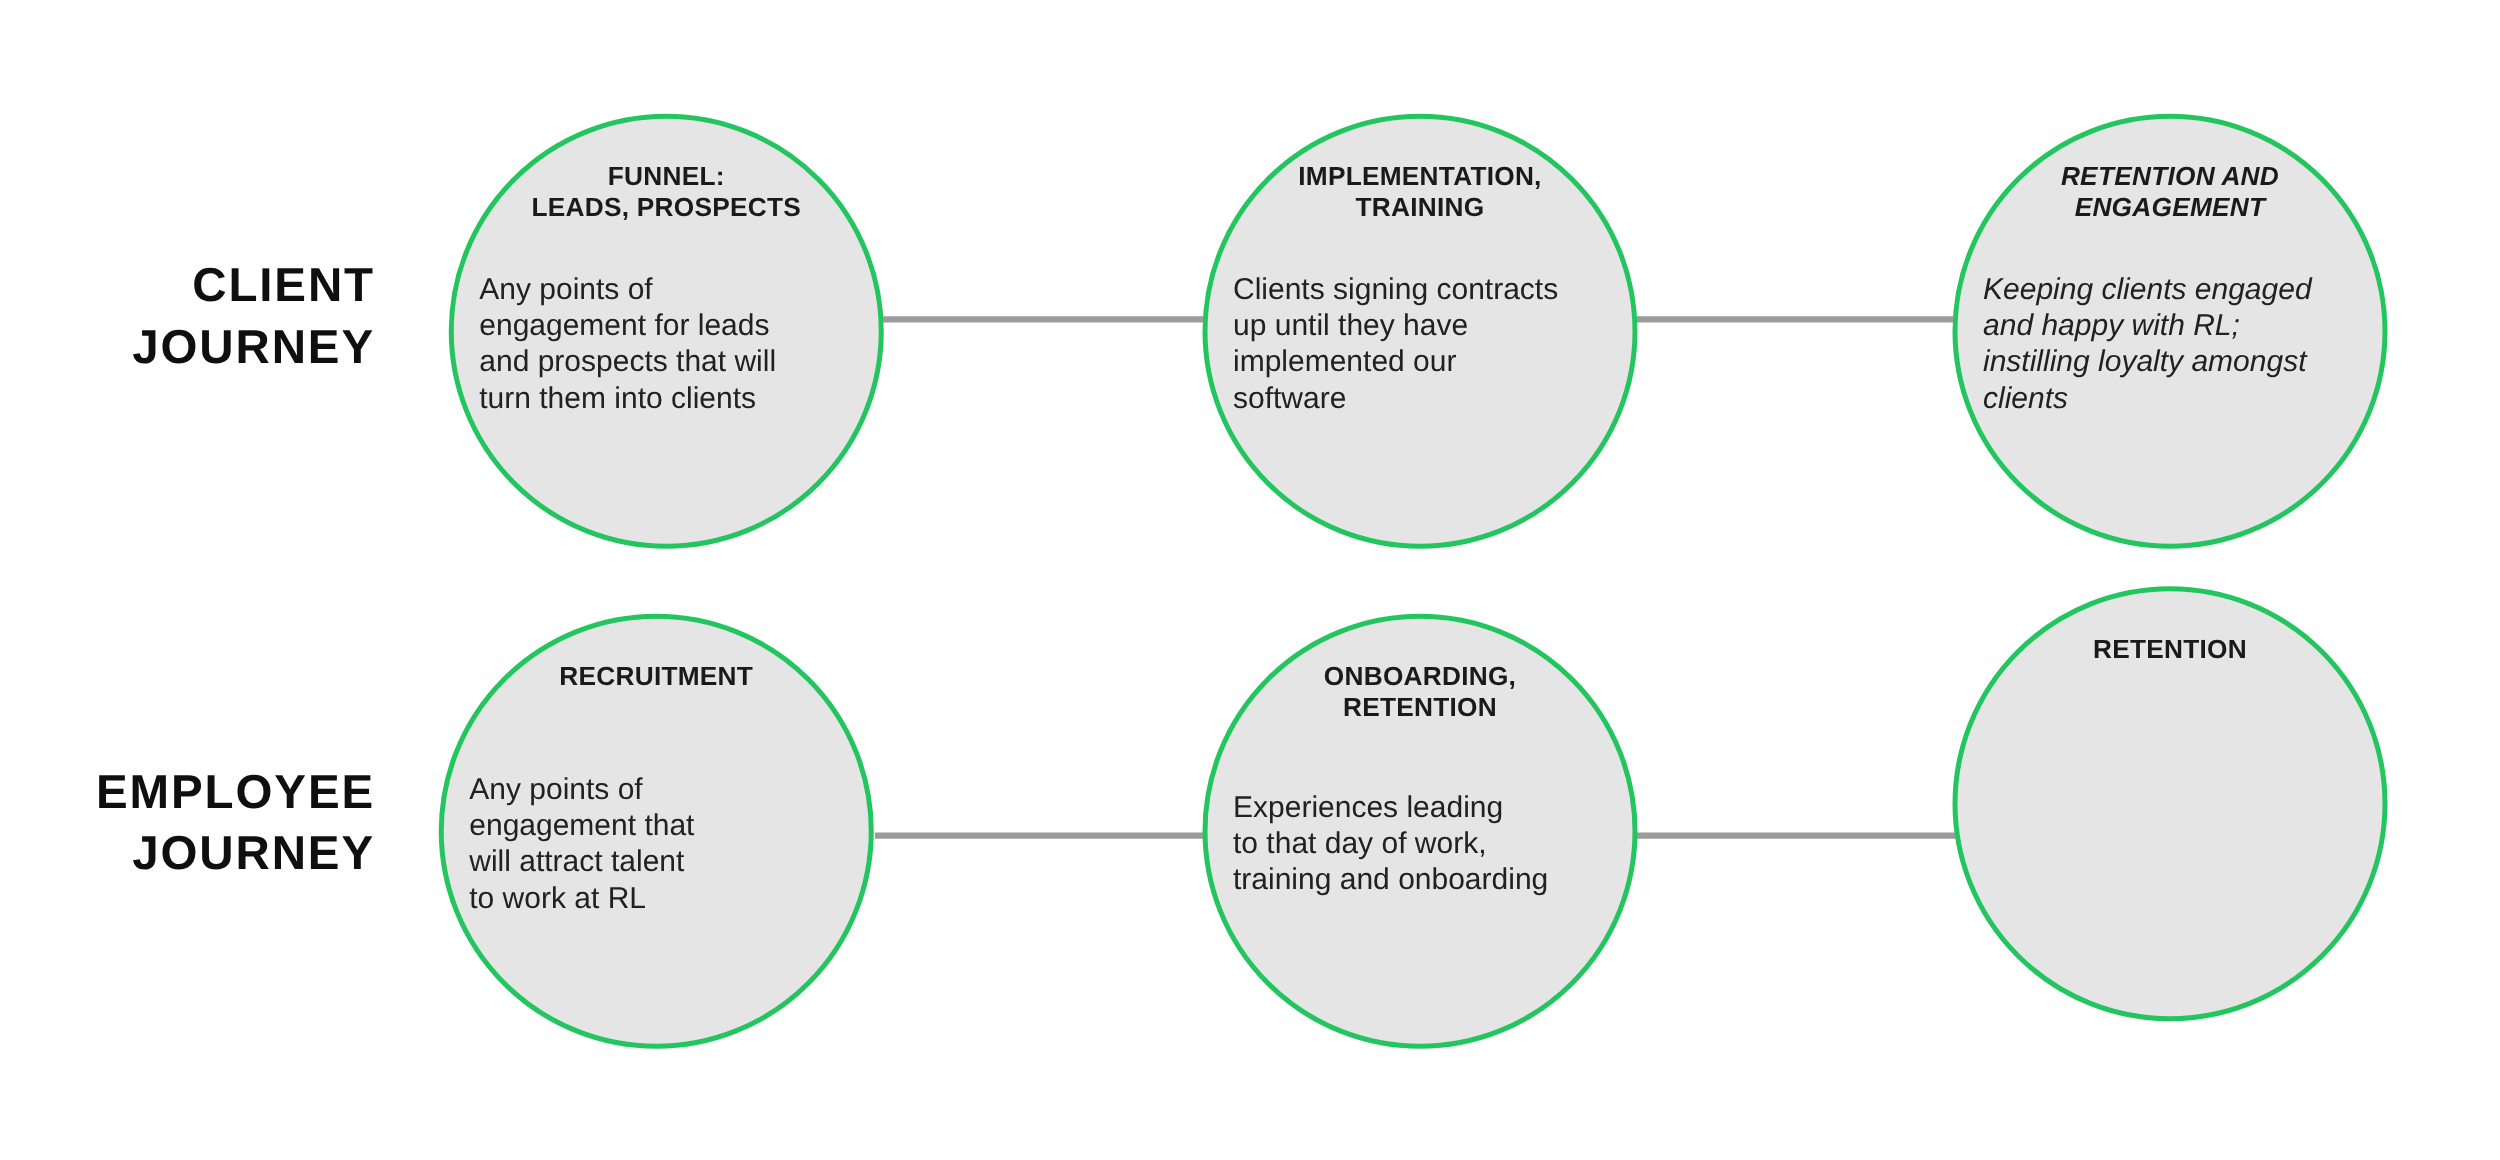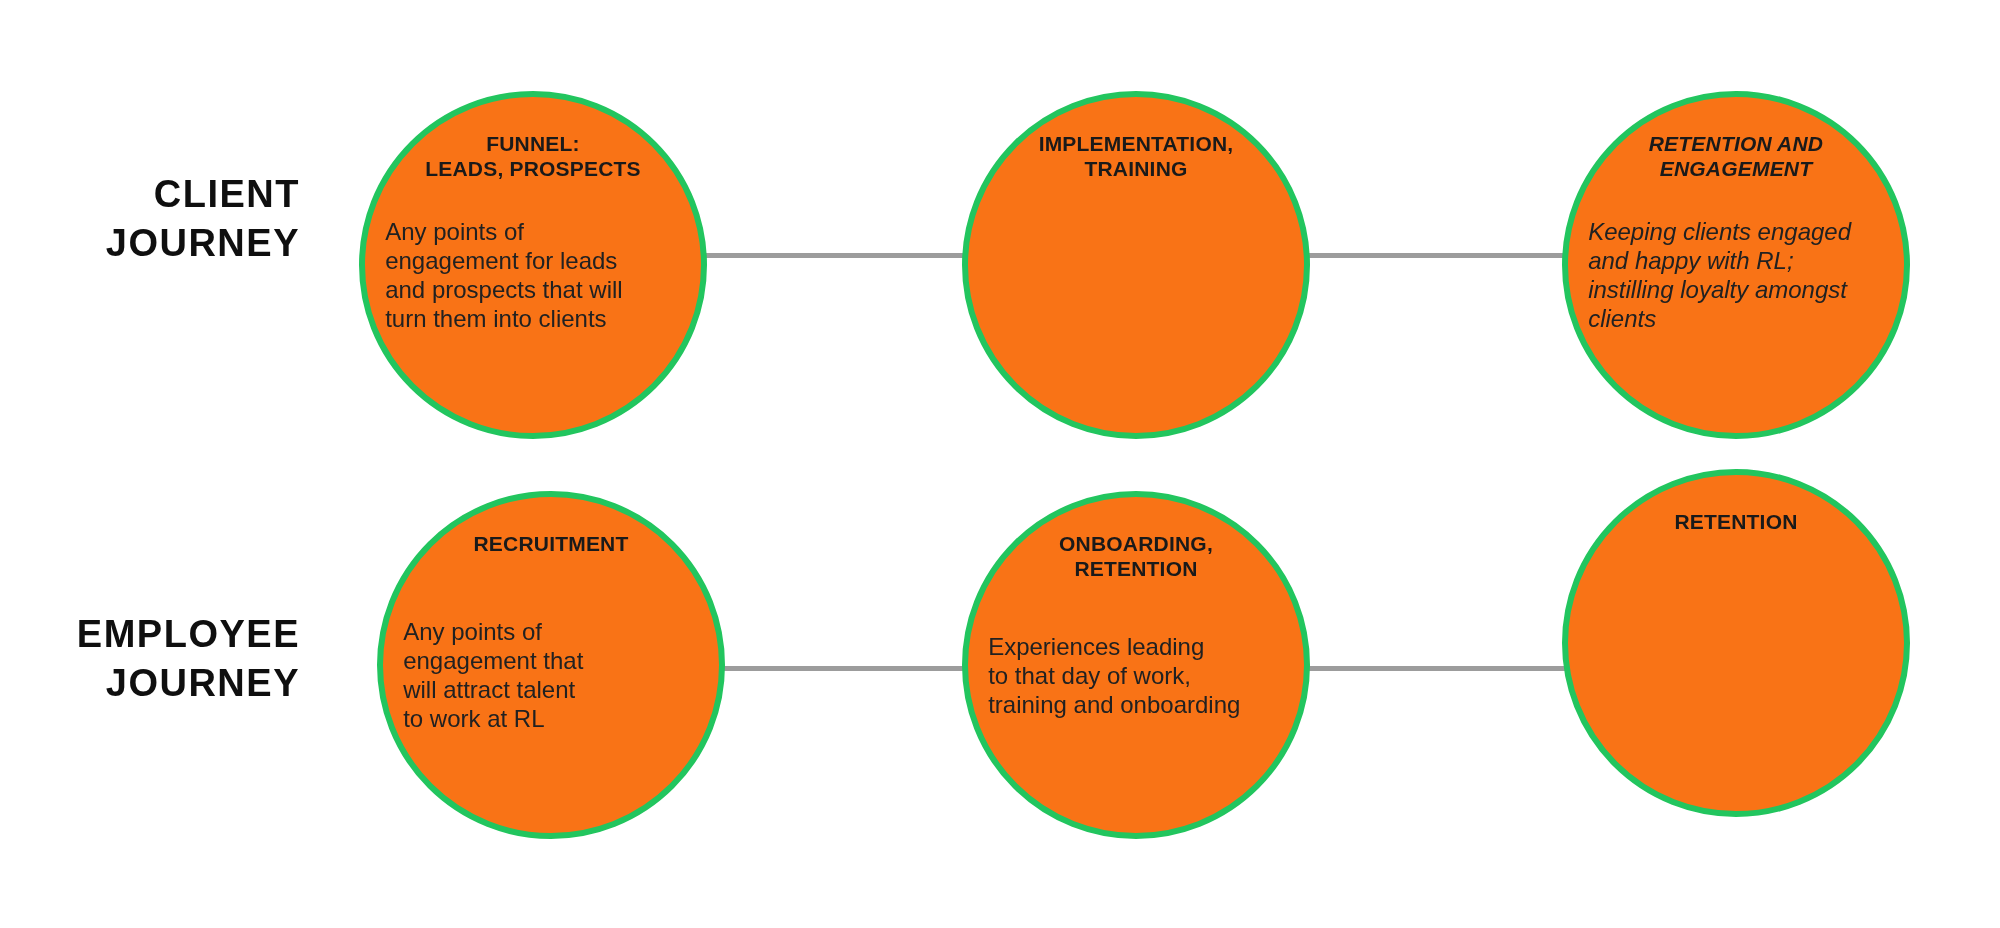--- a/index.html
+++ b/index.html
@@ -19,37 +19,37 @@
     left: 50px;
     width: 250px;
     text-align: right;
     font-size: 38px;
     line-height: 49px;
     font-weight: 800;
     letter-spacing: 1.5px;
     color: #0f0f0f;
     white-space: pre-line;
   }
-  .journey-label.client   { top: 170px; }
+  .journey-label.client   { top: 205px; }
   .journey-label.employee { top: 610px; }
 
   .connector {
     position: absolute;
     height: 5px;
     background: #9c9c9c;
     z-index: 1;
   }
 
   .stage-circle {
     position: absolute;
     width: 348px;
     height: 348px;
-    border: 6px solid #22c55e;
+    border: 4px solid #22c55e;
     border-radius: 50%;
-    background: #f97316;
+    background: #e5e5e5;
     z-index: 2;
   }
   .stage-circle .stage-title {
     position: absolute;
     top: 34px;
     left: 8%;
     width: 84%;
     text-align: center;
     font-size: 21px;
     line-height: 25px;
@@ -69,21 +69,21 @@
     line-height: 29px;
     font-weight: 400;
     color: #212121;
     white-space: pre-line;
   }
 
   
   .pos-r1c1 { left: 359px;  top: 91px; }
   .pos-r1c2 { left: 962px;  top: 91px; }
   .pos-r1c3 { left: 1562px; top: 91px; font-style: italic; }
-  .pos-r2c1 { left: 377px;  top: 491px; text-decoration: underline; }
+  .pos-r2c1 { left: 351px;  top: 491px; text-decoration: underline; }
   .pos-r2c2 { left: 962px;  top: 491px; }
   .pos-r2c3 { left: 1562px; top: 469px; }
 
   .conn-r1a { left: 700px;  top: 253px; width: 268px; }
   .conn-r1b { left: 1303px; top: 253px; width: 266px; }
   .conn-r2a { left: 700px;  top: 666px; width: 268px; }
   .conn-r2b { left: 1303px; top: 666px; width: 266px; }
 </style>
 </head>
 <body>
@@ -104,20 +104,24 @@
     <div class="stage-title">FUNNEL:
 LEADS, PROSPECTS</div>
     <div class="stage-description">Any points of
 engagement for leads
 and prospects that will
 turn them into clients</div>
   </div>
   <div class="stage-circle pos-r1c2">
     <div class="stage-title">IMPLEMENTATION,
 TRAINING</div>
+    <div class="stage-description">Clients signing contracts
+up until they have
+implemented our
+software</div>
   </div>
   <div class="stage-circle pos-r1c3">
     <div class="stage-title">RETENTION AND
 ENGAGEMENT</div>
     <div class="stage-description">Keeping clients engaged
 and happy with RL;
 instilling loyalty amongst
 clients</div>
   </div>
 

